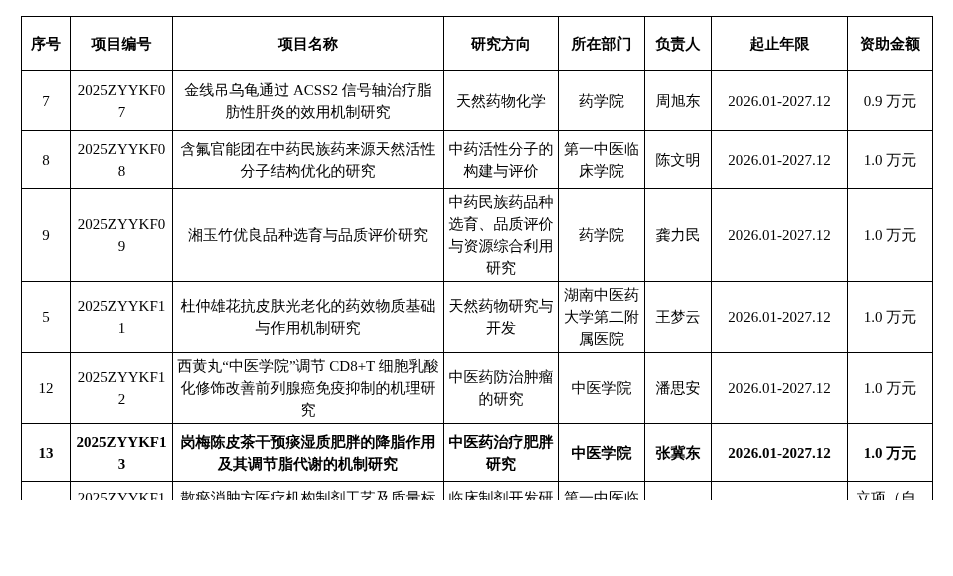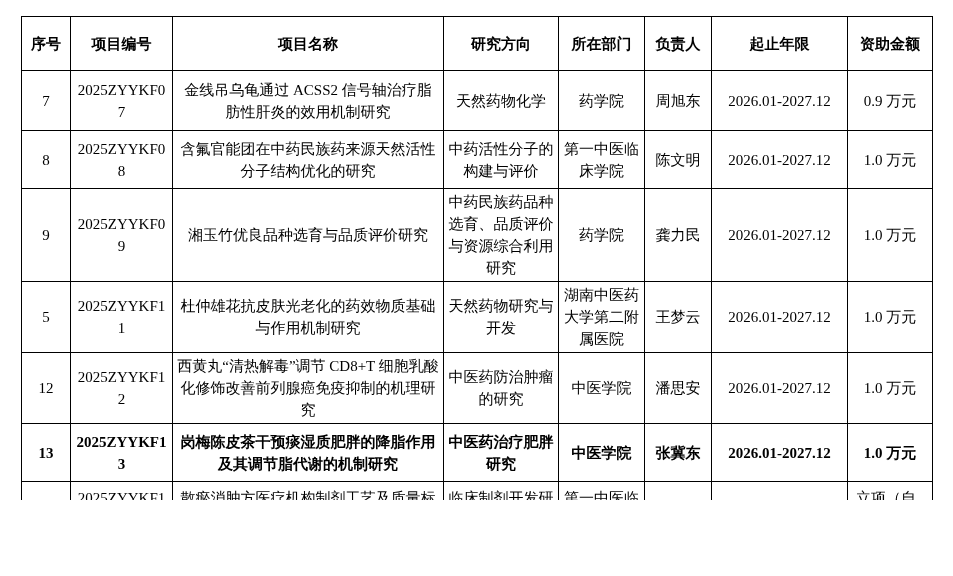--- a/index.html
+++ b/index.html
@@ -118,21 +118,21 @@
     <td class="c-name">杜仲雄花抗皮肤光老化的药效物质基础与作用机制研究</td>
     <td class="c-dir">天然药物研究与开发</td>
     <td class="c-dept">湖南中医药大学第二附属医院</td>
     <td class="c-leader">王梦云</td>
     <td class="c-period">2026.01-2027.12</td>
     <td class="c-amount">1.0 万元</td>
   </tr>
         <tr style="height: 60px;">
     <td class="c-no">12</td>
     <td class="c-code">2025ZYYKF12</td>
-    <td class="c-name">西黄丸“清热解毒”调节 CD8+T 细胞乳酸化修饰改善前列腺癌免疫抑制的机理研究</td>
+    <td class="c-name">西黄丸“中医学院”调节 CD8+T 细胞乳酸化修饰改善前列腺癌免疫抑制的机理研究</td>
     <td class="c-dir">中医药防治肿瘤的研究</td>
     <td class="c-dept">中医学院</td>
     <td class="c-leader">潘思安</td>
     <td class="c-period">2026.01-2027.12</td>
     <td class="c-amount">1.0 万元</td>
   </tr>
         <tr style="height: 58px; font-weight: bold;">
     <td class="c-no">13</td>
     <td class="c-code">2025ZYYKF13</td>
     <td class="c-name">岗梅陈皮茶干预痰湿质肥胖的降脂作用及其调节脂代谢的机制研究</td>

